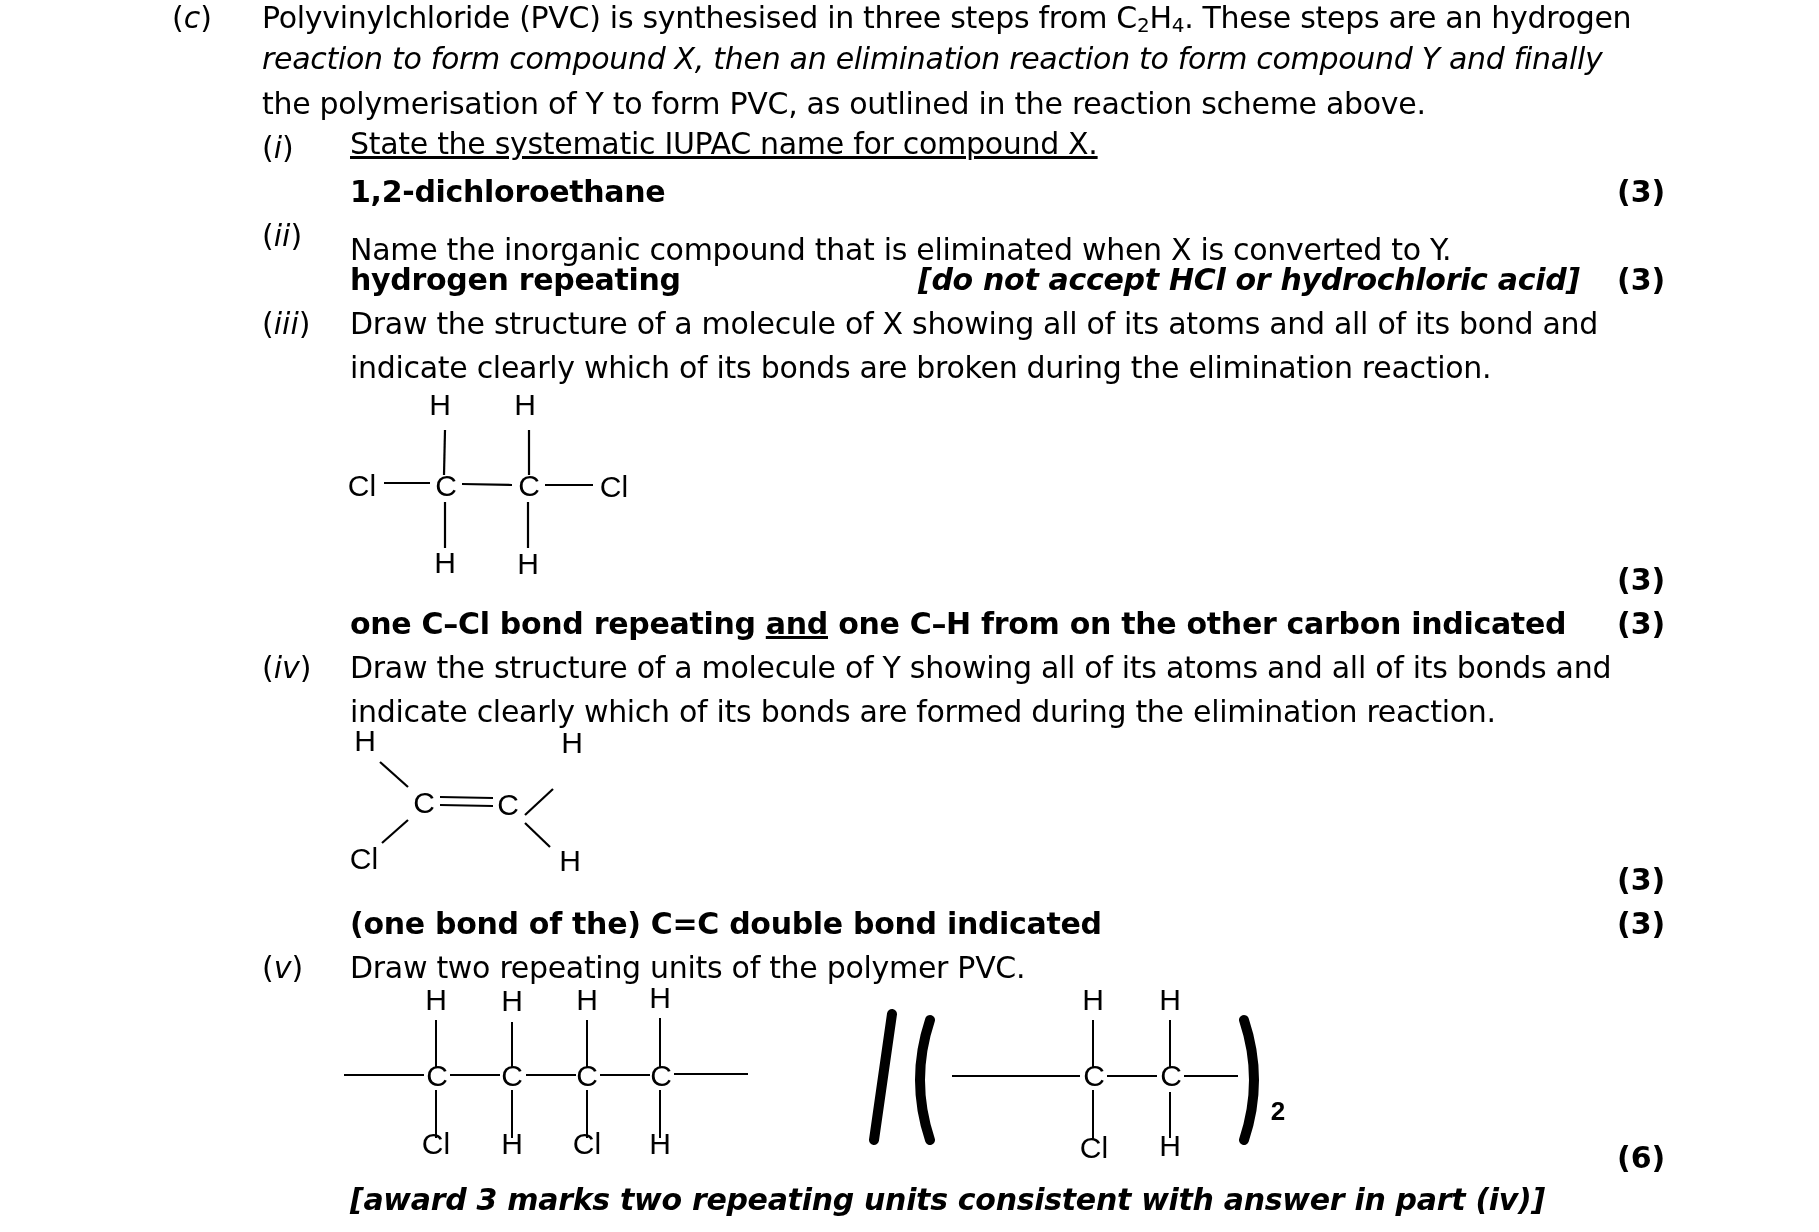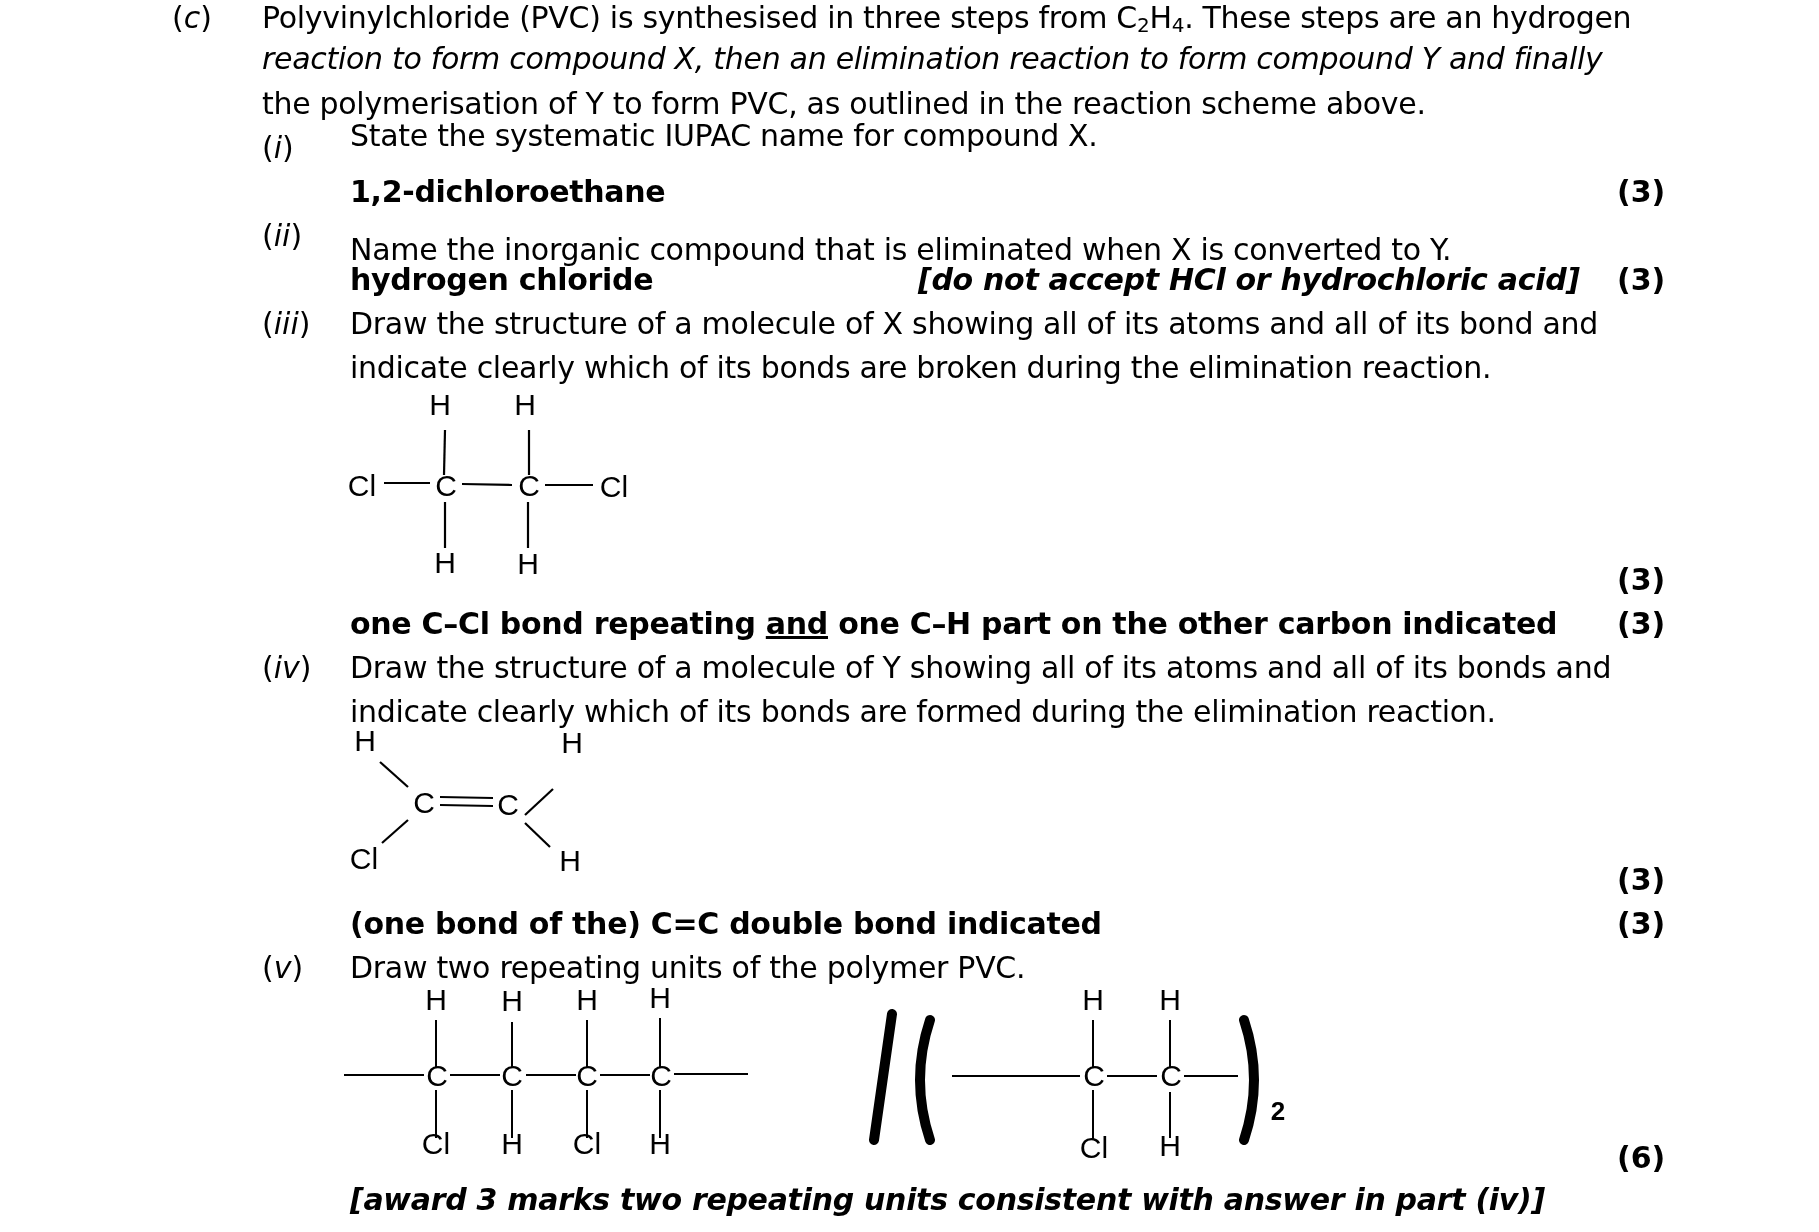--- a/index.html
+++ b/index.html
@@ -17,27 +17,27 @@
 </style>
 </head>
 <body>
 
 <div class="lbl" style="left:172px; top:0px;">(<span class="i">c</span>)</div>
 <div class="t" style="left:262px; top:0px;"><span>Polyvinylchloride (PVC) is synthesised in three steps from C</span><sub>2</sub><span>H</span><sub>4</sub><span>.  These steps are an hydrogen</span></div>
 <div class="t" style="left:262px; top:41px;font-style:italic;">reaction to form compound X, then an elimination reaction to form compound Y and finally</div>
 <div class="t" style="left:262px; top:86px;">the polymerisation of Y to form PVC, as outlined in the reaction scheme above.</div>
 
 <div class="lbl" style="left:262px; top:130px;">(<span class="i">i</span>)</div>
-<div class="t" style="left:350px; top:118px;">State the systematic IUPAC name for compound X.</div>
+<div class="t" style="left:350px; top:126px;text-decoration:underline;">State the systematic IUPAC name for compound X.</div>
 <div class="t b" style="left:350px; top:174px;">1,2-dichloroethane</div>
 <div class="mk" style="top:174px;">(3)</div>
 
 <div class="lbl" style="left:262px; top:218px;">(<span class="i">ii</span>)</div>
 <div class="t" style="left:350px; top:232px;text-align:center;">Name the inorganic compound that is eliminated when X is converted to Y.</div>
-<div class="t b" style="left:350px; top:262px;">hydrogen chloride</div>
+<div class="t b" style="left:350px; top:262px;">hydrogen repeating</div>
 <div class="t b i" style="left:918px; top:262px;">[do not accept HCl or hydrochloric acid]</div>
 <div class="mk" style="top:262px;">(3)</div>
 
 <div class="lbl" style="left:262px; top:306px;">(<span class="i">iii</span>)</div>
 <div class="t" style="left:350px; top:306px;">Draw the structure of a molecule of X showing all of its atoms and all of its bond and</div>
 <div class="t" style="left:350px; top:350px;">indicate clearly which of its bonds are broken during the elimination reaction.</div>
 
 <svg style="left:340px; top:390px;" width="320" height="200">
   <text x="100" y="25" text-anchor="middle">H</text>
   <text x="185" y="25" text-anchor="middle">H</text>
@@ -50,21 +50,21 @@
   <text x="189" y="106" text-anchor="middle">C</text>
   <line x1="205" y1="95" x2="253" y2="95" stroke="#000" stroke-width="2.2"></line>
   <text x="274" y="107" text-anchor="middle">Cl</text>
   <line x1="105" y1="112" x2="105" y2="158" stroke="#000" stroke-width="2.2"></line>
   <line x1="188" y1="112" x2="188" y2="158" stroke="#000" stroke-width="2.2"></line>
   <text x="105" y="183" text-anchor="middle">H</text>
   <text x="188" y="184" text-anchor="middle">H</text>
 </svg>
 
 <div class="mk" style="top:562px;">(3)</div>
-<div class="t b" style="left:350px; top:606px;"><span>one C–Cl bond repeating </span><span class="u">and</span><span> one C–H part on the other carbon indicated</span></div>
+<div class="t b" style="left:350px; top:606px;"><span>one C–Cl bond repeating </span><span class="u">and</span><span> one C–H from on the other carbon indicated</span></div>
 <div class="mk" style="top:606px;">(3)</div>
 
 <div class="lbl" style="left:262px; top:650px;">(<span class="i">iv</span>)</div>
 <div class="t" style="left:350px; top:650px;">Draw the structure of a molecule of Y showing all of its atoms and all of its bonds and</div>
 <div class="t" style="left:350px; top:694px;">indicate clearly which of its bonds are formed during the elimination reaction.</div>
 
 <svg style="left:340px; top:725px;" width="300" height="170">
   <text x="25" y="26" text-anchor="middle">H</text>
   <text x="232" y="28" text-anchor="middle">H</text>
   <line x1="40" y1="37" x2="68" y2="62" stroke="#000" stroke-width="2.2"></line>

